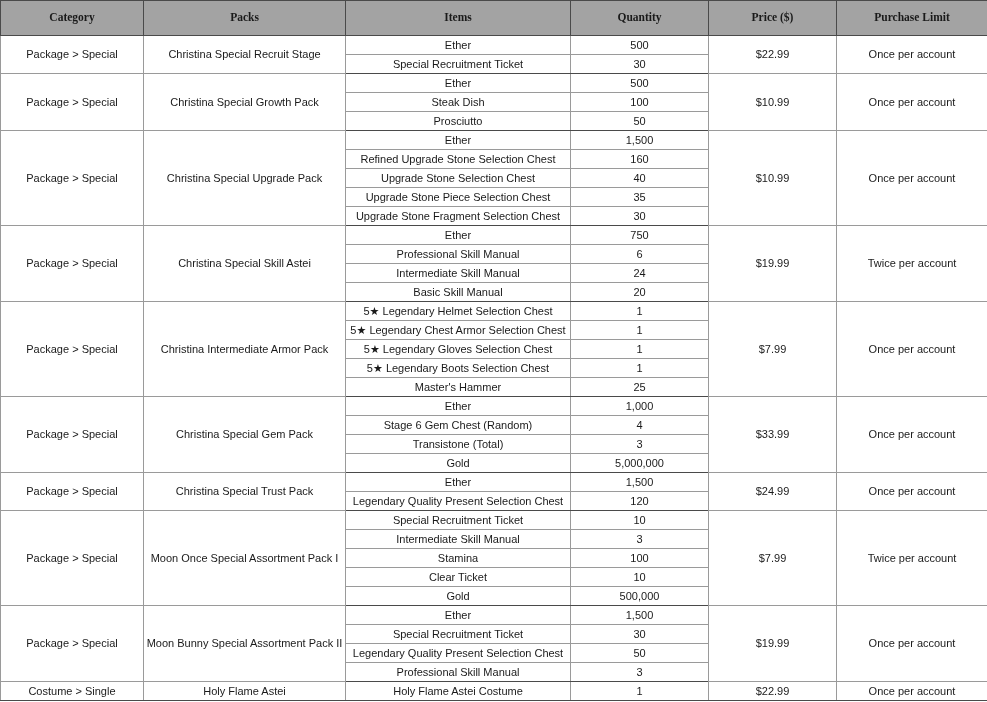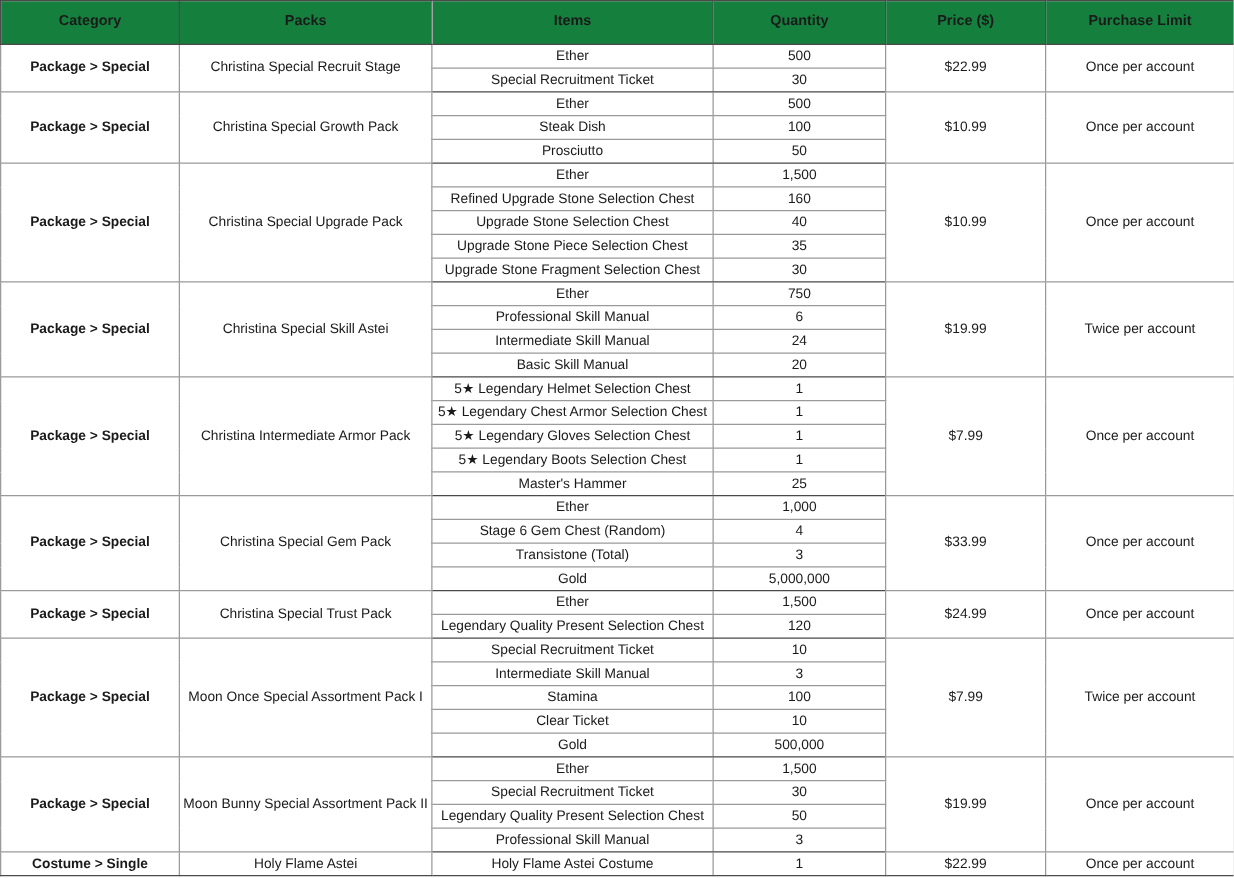--- a/index.html
+++ b/index.html
@@ -31,36 +31,37 @@
     border: 1px solid #9a9a9a;
     padding: 0;
     text-align: center;
     vertical-align: middle;
     font-size: 11px;
     line-height: 1.15;
     color: #1a1a1a;
     overflow: hidden;
   }
   table.pack-table thead th {
-    background: #15803d;
+    background: #a3a3a3;
     font-weight: bold;
     font-size: 11.5px;
     height: 34px;
     border: 1px solid #4a4a4a;
+    font-family: Liberation Serif, serif;
   }
   
   col.c-category { width: 143px; }
   col.c-packs    { width: 202px; }
   col.c-items    { width: 225px; }
   col.c-qty      { width: 138px; }
   col.c-price    { width: 128px; }
   col.c-limit    { width: 151px; }
 
   td.cat {
-    font-weight: bold;
+    font-weight: normal;
     font-size: 11px;
     border-right: 1px solid #4a4a4a;
   }
   td.packs {
     font-size: 11px;
     border-right: 1px solid #4a4a4a;
   }
   td.item {
     font-size: 11px;
     border-right: 1px solid #4a4a4a;

